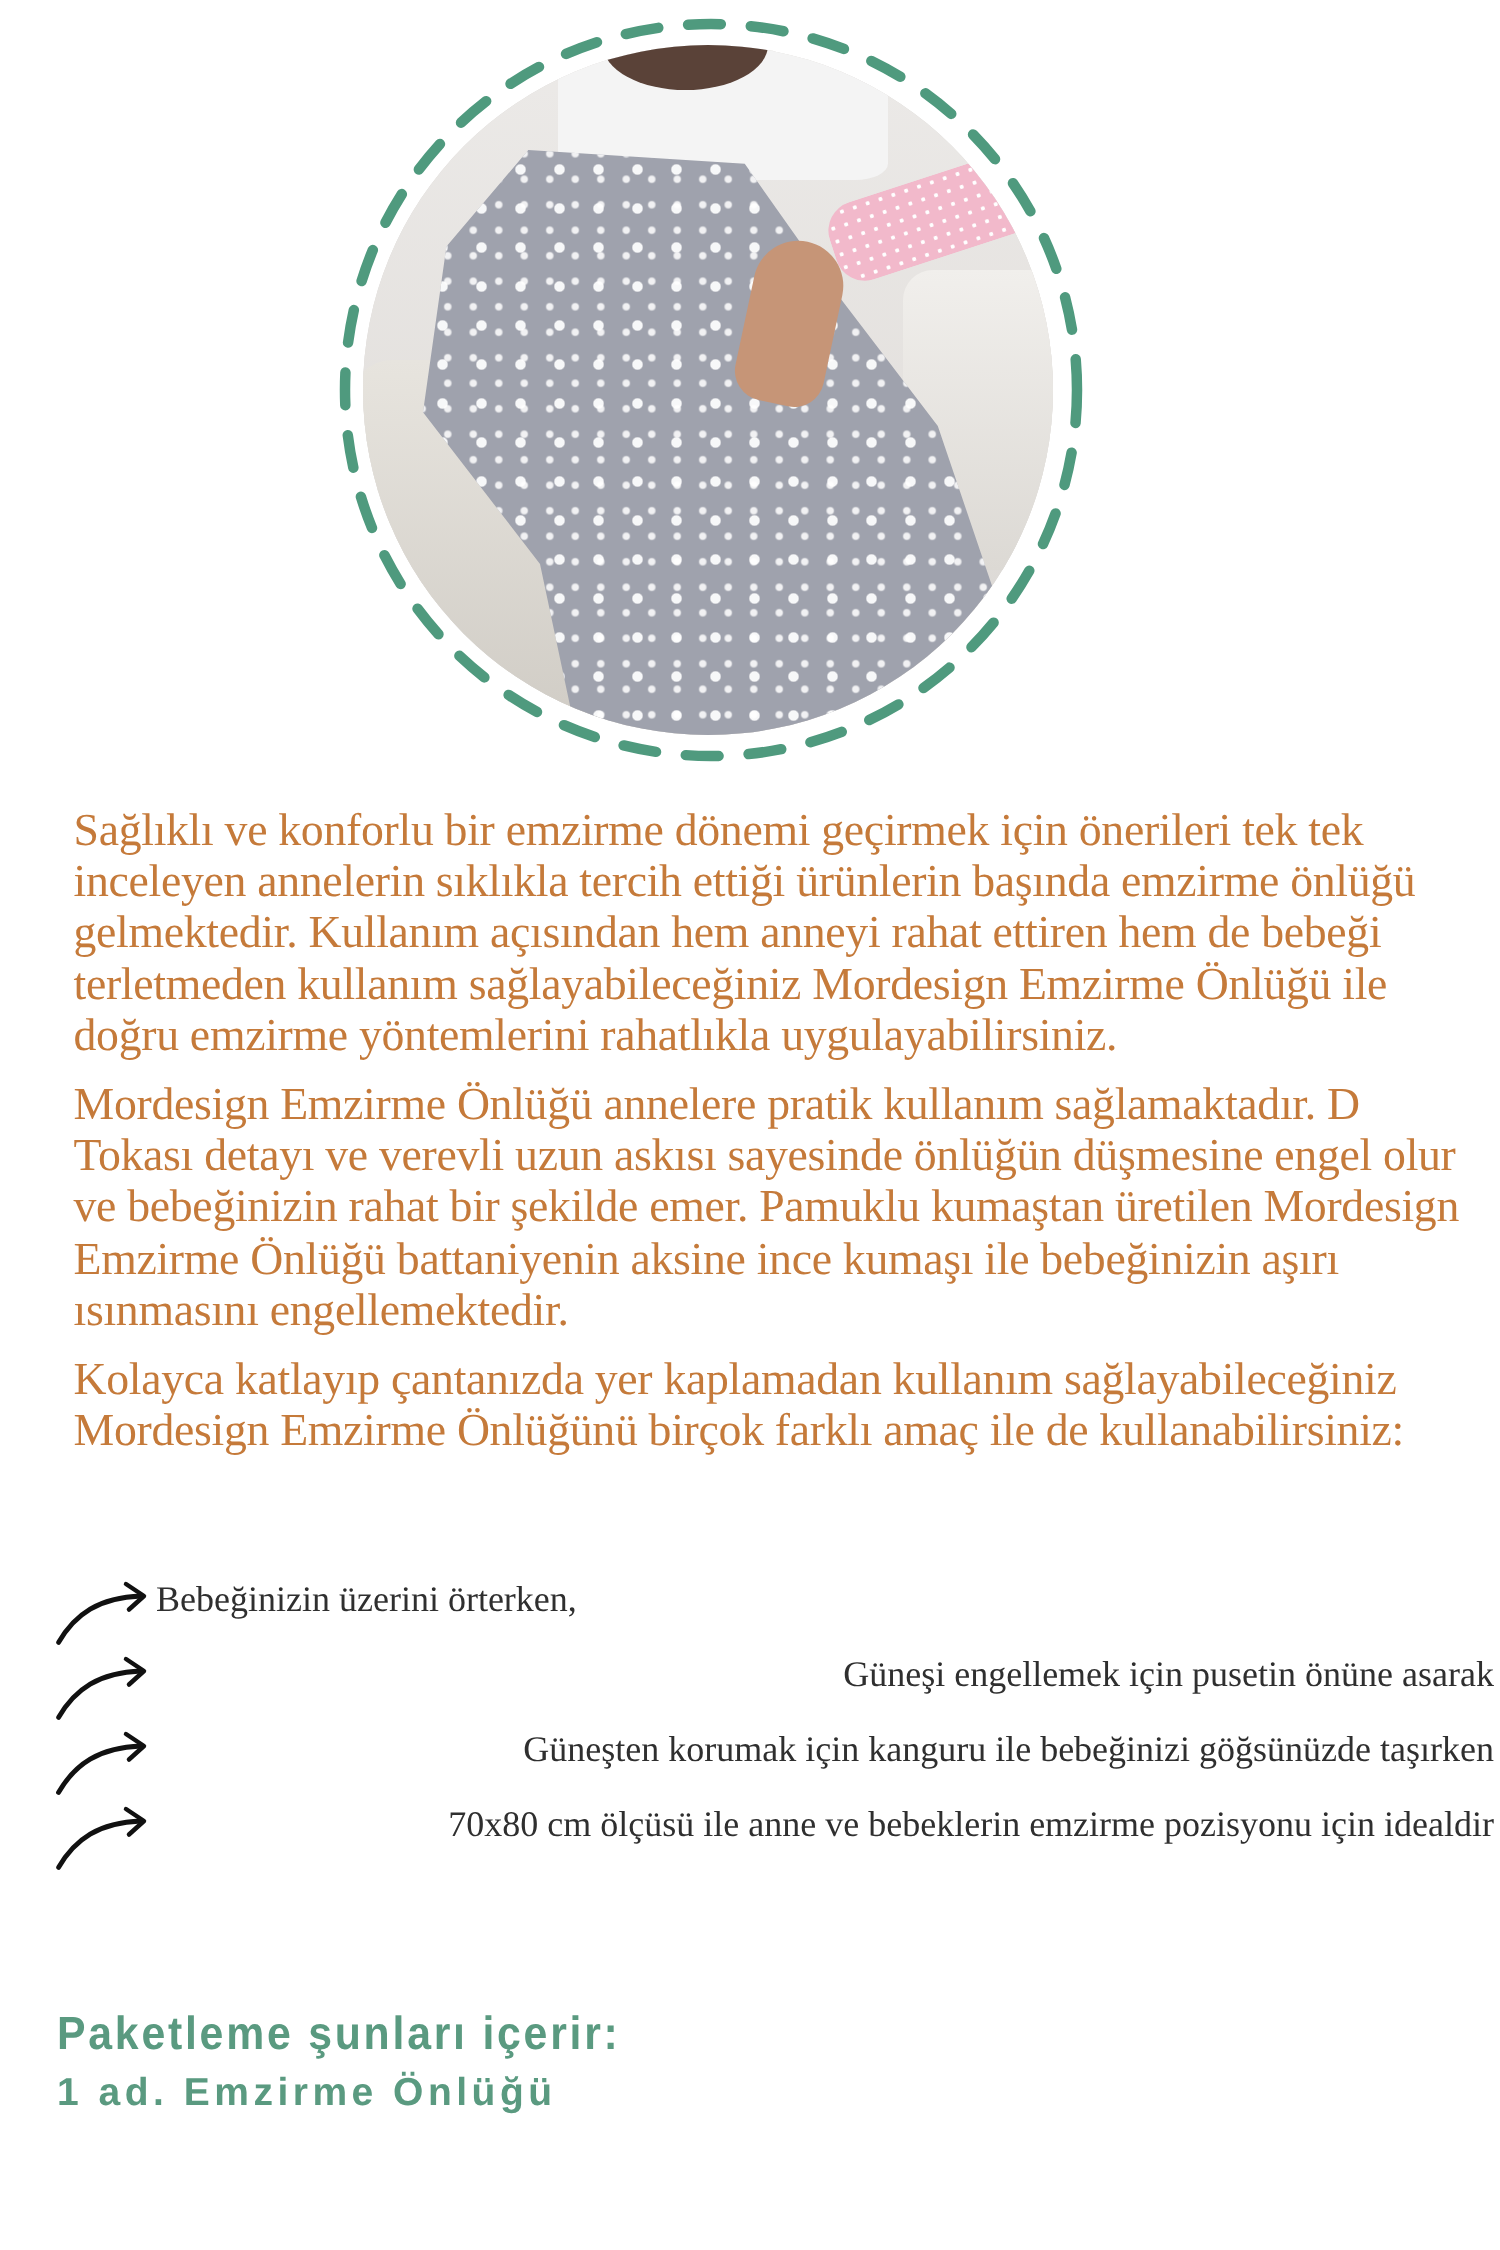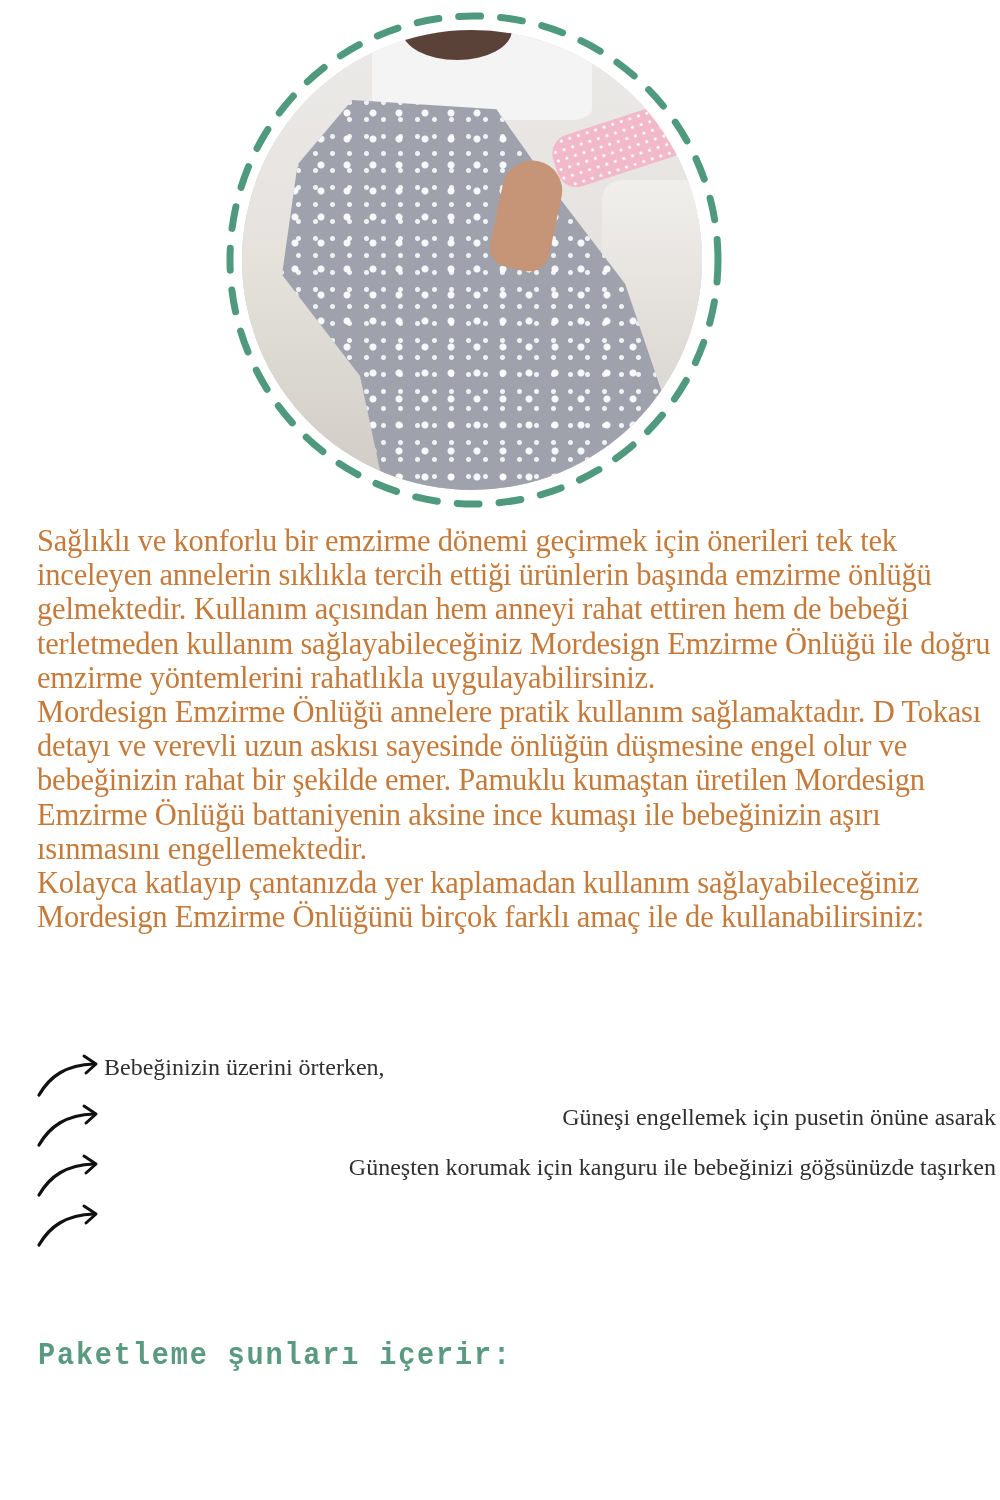--- a/index.html
+++ b/index.html
@@ -19,29 +19,29 @@
   .photo .cover { position:absolute; left: 40px; top: 70px; width: 390px; height: 460px; background-color: #9fa2ad;
     clip-path: polygon(18% 0%, 55% 2%, 70% 20%, 88% 40%, 100% 70%, 100% 100%, 30% 100%, 20% 60%, 0% 38%, 4% 14%);
     background-image:
       radial-gradient(circle at 50% 50%, rgba(255,255,255,0.92) 3px, transparent 4px),
       radial-gradient(circle at 50% 50%, rgba(255,255,255,0.85) 2px, transparent 3px);
     background-size: 26px 26px, 17px 17px; background-position: 0 0, 8px 11px; }
   .photo .hand { position:absolute; left: 255px; top: 130px; width: 60px; height: 110px; background: #c69577; border-radius: 30px 30px 20px 20px; transform: rotate(12deg); }
 
   .desc { position: absolute; left: 37px; top: 524px; width: 960px; color: #c57a3a;
     font-family: "Liberation Serif", "DejaVu Serif", serif; font-size: 30.5px; line-height: 34.2px; letter-spacing: -0.2px; }
-  .desc p { margin: 0; }
+  .desc p { margin: 12px; }
 
   .features { position: absolute; left: 36px; top: 1046px; width: 960px; color: #2f2f2f;
     font-family: "Liberation Serif", "DejaVu Serif", serif; font-size: 24px; line-height: 43px; }
   .feature { position: relative; padding-left: 68px; }
   .feature + .feature { margin-top: 7px; text-align: right; }
   .feature .arrow { position: absolute; left: 0; top: 6px; width: 66px; height: 46px; }
 
-  .package { position: absolute; left: 38px; top: 1336px; color: #5a9a80; font-family: Liberation Mono, monospace; font-weight: bold; }
+  .package { position: absolute; left: 38px; top: 1336px; color: #5a9a80; font-family: Liberation Sans, sans-serif; font-weight: bold; }
   .package .title { font-size: 31px; letter-spacing: 2px; line-height: 40px; transform: scaleX(0.92); transform-origin: left; display: block; }
   .package .item { font-size: 26px; letter-spacing: 3px; line-height: 36px; display: block; }
 </style>
 </head>
 <body>
 
 <div class="hero">
   <div class="photo" aria-label="Mother seated on a white sofa using a grey nursing cover with white stars">
     <div class="bg-wall"></div>
     <div class="sofa-right"></div>
@@ -83,18 +83,20 @@
       <path d="M3 43 C 14 24, 30 13, 58 12" fill="none" stroke="#111" stroke-width="3.2" stroke-linecap="round"></path>
       <path d="M48 4 L 60 12 L 50 21" fill="none" stroke="#111" stroke-width="3" stroke-linecap="round" stroke-linejoin="round"></path>
     </svg>
     <span>Güneşten korumak için kanguru ile bebeğinizi göğsünüzde taşırken</span>
   </div>
   <div class="feature">
     <svg class="arrow" viewBox="0 0 66 46">
       <path d="M3 43 C 14 24, 30 13, 58 12" fill="none" stroke="#111" stroke-width="3.2" stroke-linecap="round"></path>
       <path d="M48 4 L 60 12 L 50 21" fill="none" stroke="#111" stroke-width="3" stroke-linecap="round" stroke-linejoin="round"></path>
     </svg>
+    <span>70x80 cm ölçüsü ile anne ve bebeklerin emzirme pozisyonu için idealdir</span>
   </div>
 </div>
 
 <div class="package">
   <span class="title">Paketleme şunları içerir:</span>
+  <span class="item">1 ad. Emzirme Önlüğü</span>
 </div>
 
 </body></html>

